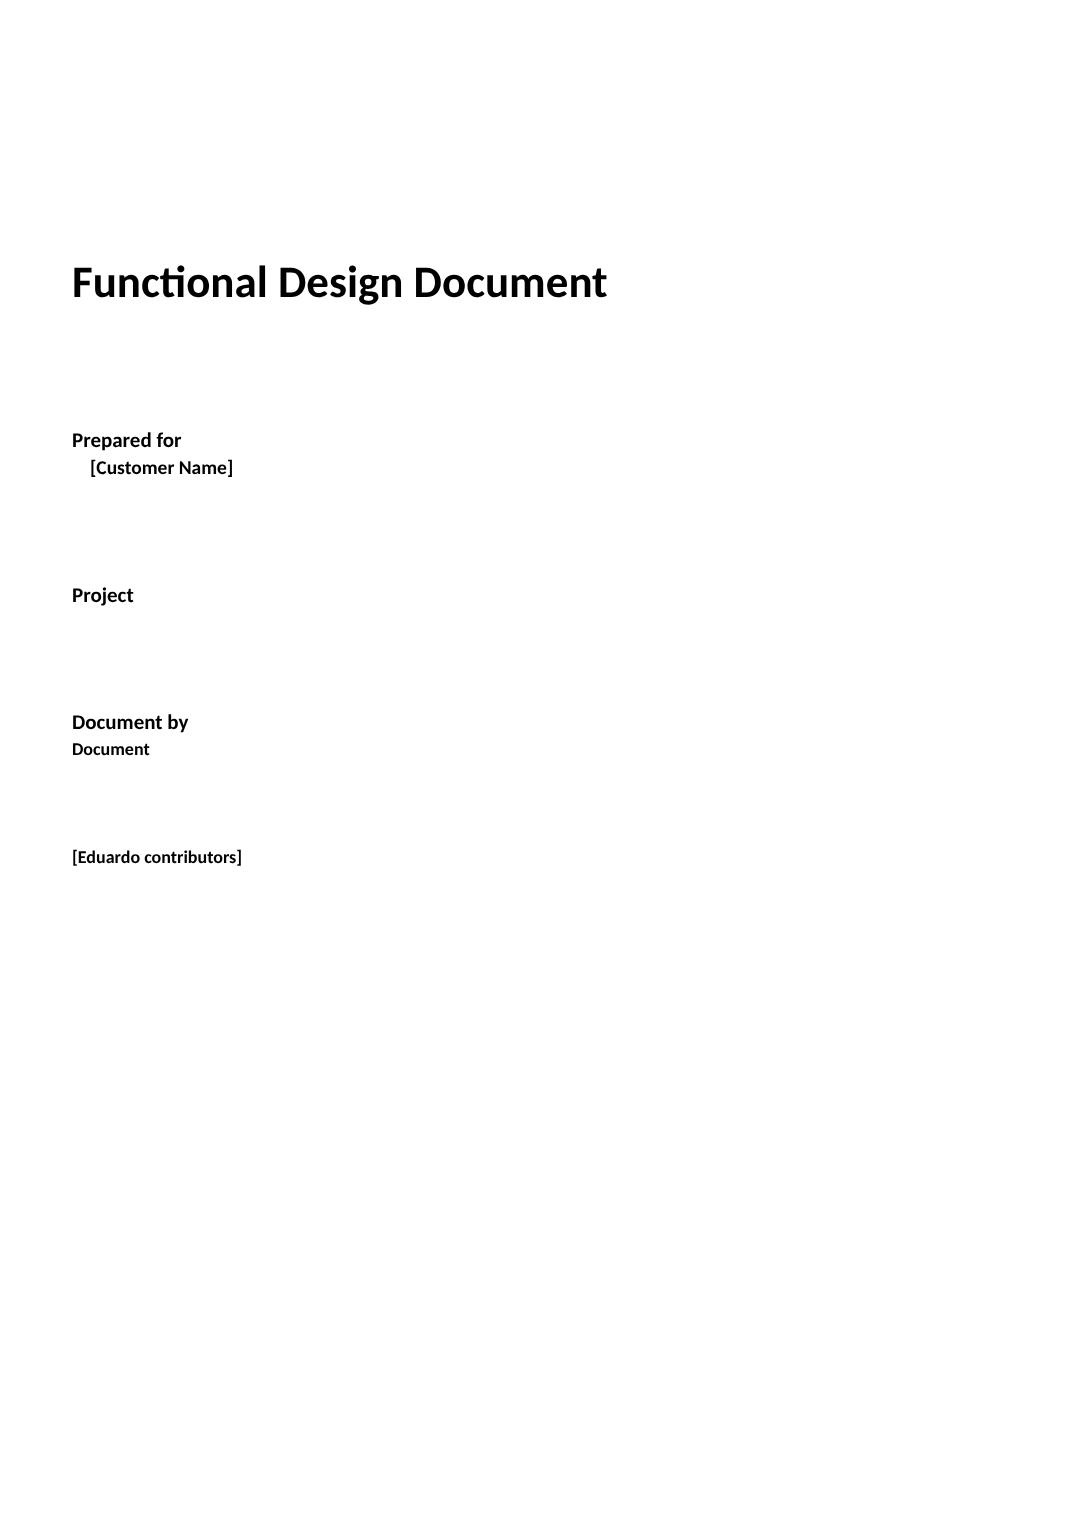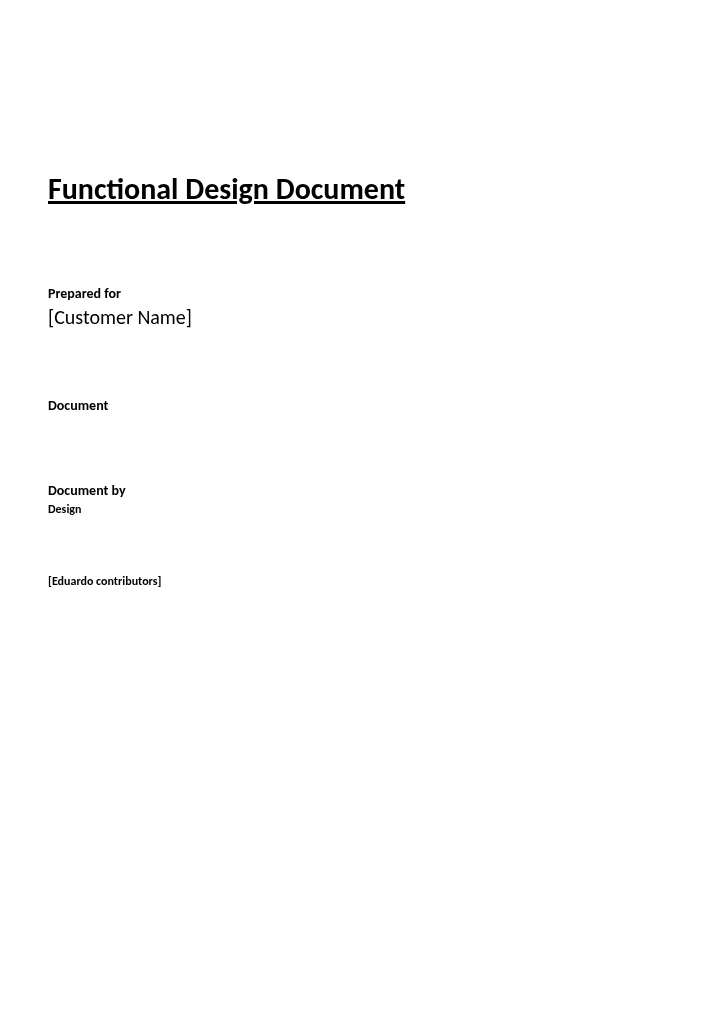--- a/index.html
+++ b/index.html
@@ -12,56 +12,56 @@
       height: 1024px;
       background: #ffffff;
       font-family: Calibri, "Segoe UI", Arial, sans-serif;
       color: #000000;
       padding: 170px 48px 48px 48px;
     }
     .title {
       font-size: 30px;
       font-weight: bold;
       margin-bottom: 78px;
-      text-decoration: underline;
     }
     .section {
       margin-bottom: 68px;
     }
     .section-small {
       margin-bottom: 58px;
     }
     .label {
       font-size: 14px;
       font-weight: bold;
       margin-bottom: 3px;
     }
     .value-large {
-      font-size: 20px;
-      font-weight: normal;
+      font-size: 13px;
+      font-weight: bold;
+      margin-left: 12px;
     }
     .value-small {
       font-size: 12px;
       font-weight: bold;
     }
   </style>
 </head>
 <body>
 
 <h1 class="title">Functional Design Document</h1>
 
 <div class="section">
   <div class="label">Prepared for</div>
   <div class="value-large">[Customer Name]</div>
 </div>
 
 <div class="section">
-  <div class="label">Document</div>
+  <div class="label">Project</div>
 </div>
 
 <div class="section-small">
   <div class="label">Document by</div>
-  <div class="value-small">Design</div>
+  <div class="value-small">Document</div>
 </div>
 
 <div class="section-small">
   <div class="value-small">[Eduardo contributors]</div>
 </div>
 
 </body></html>

